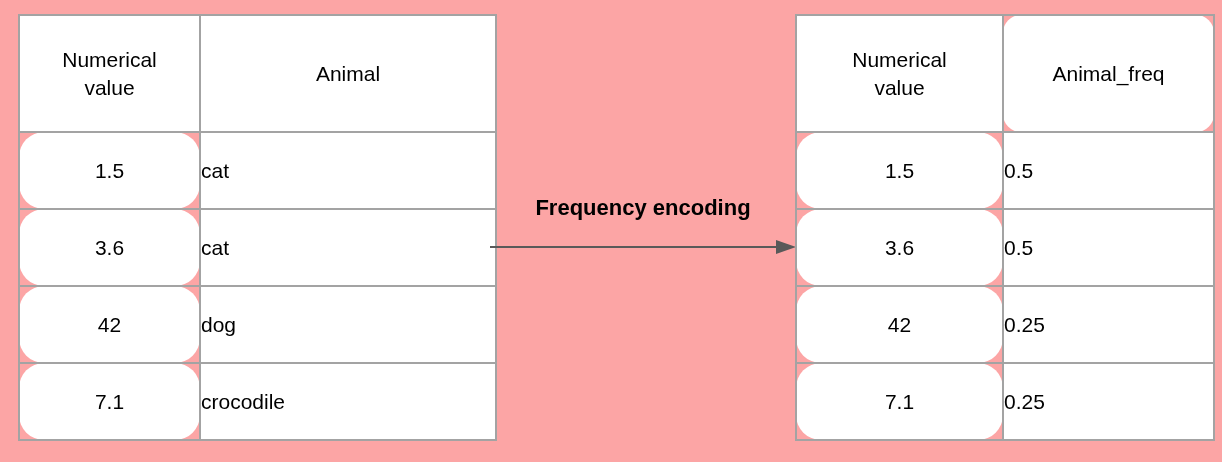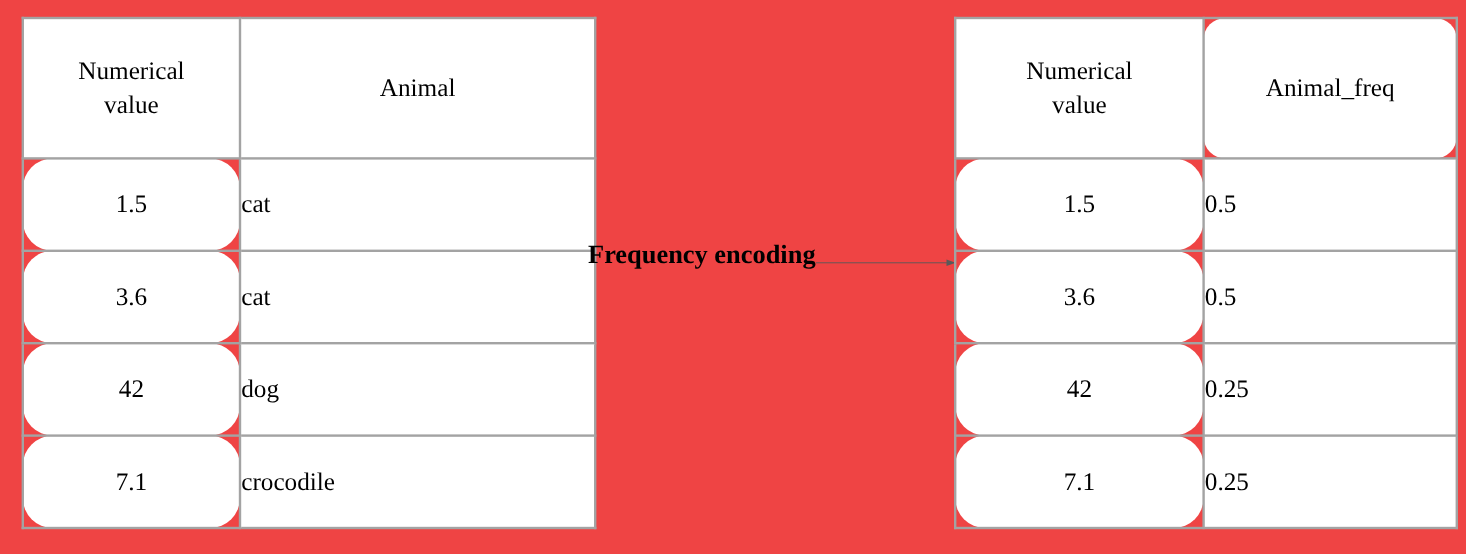--- a/index.html
+++ b/index.html
@@ -6,23 +6,22 @@
     margin: 0;
     padding: 0;
     background: #ffffff;
     font-family: "Liberation Sans", sans-serif;
     color: #000000;
   }
   .canvas {
     position: relative;
     width: 1222px;
     height: 462px;
-    background: #ef4444;
+    background: #fca5a5;
     overflow: hidden;
-    font-family: Liberation Serif, serif;
   }
   table.tbl {
     position: absolute;
     top: 14px;
     border-collapse: collapse;
     table-layout: fixed;
     font-size: 21px;
     color: #000000;
   }
   table.tbl th, table.tbl td {
@@ -48,21 +47,21 @@
   .tbl-left  .col-a { width: 179px; }
   .tbl-left  .col-b { width: 294px; }
   .tbl-right .col-a { width: 205px; }
   .tbl-right .col-b { width: 209px; border-radius: 18px; }
   .middle {
     position: absolute;
     left: 490px;
     top: 194px;
     width: 306px;
     display: flex;
-    flex-direction: row;
+    flex-direction: column;
     align-items: center;
   }
   .arrow-label {
     font-size: 22px;
     font-weight: bold;
     line-height: 28px;
     white-space: nowrap;
     color: #000000;
   }
   .arrow-svg {

